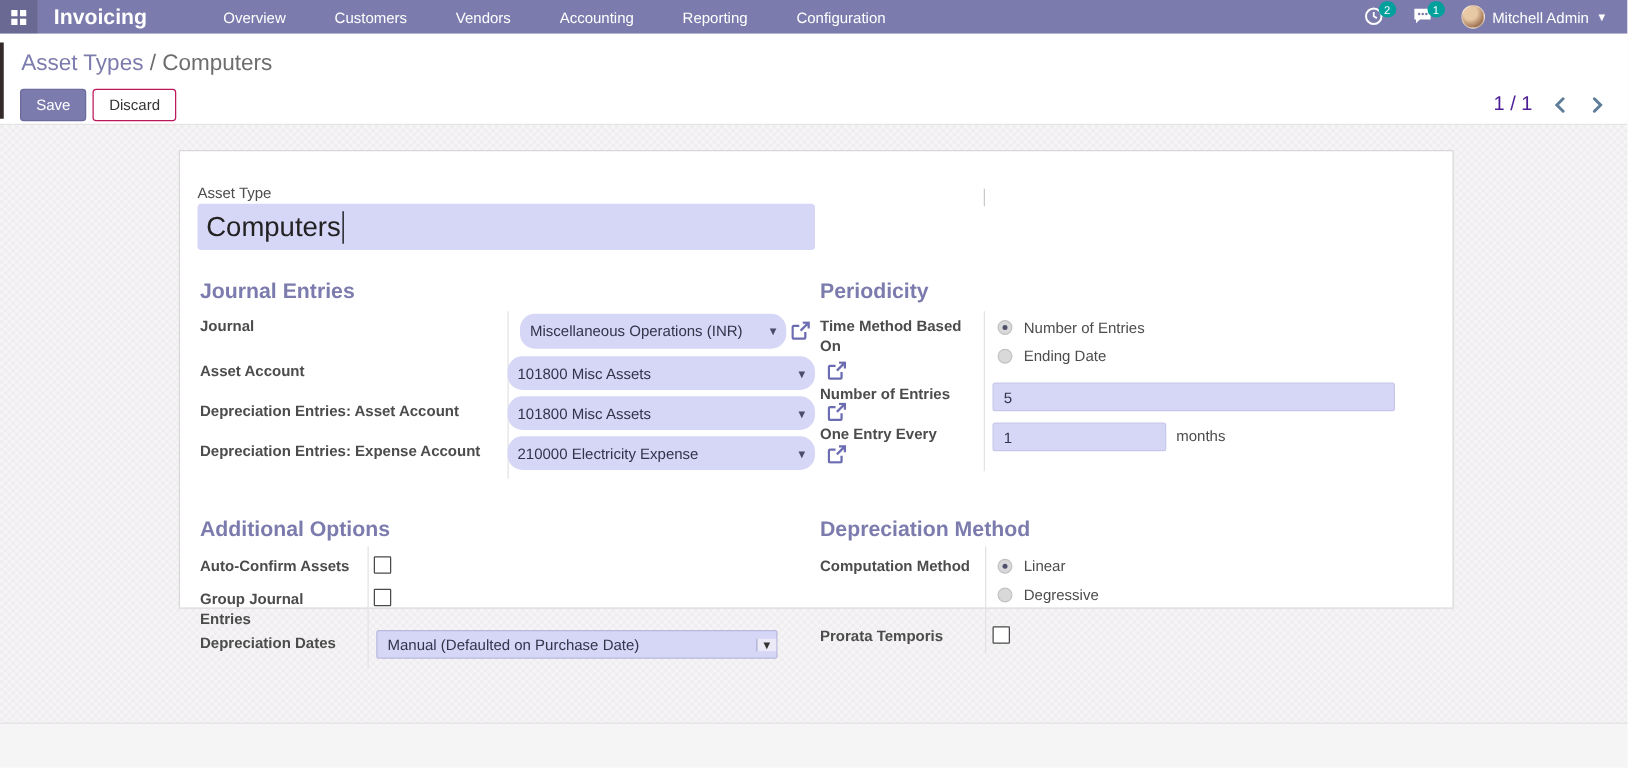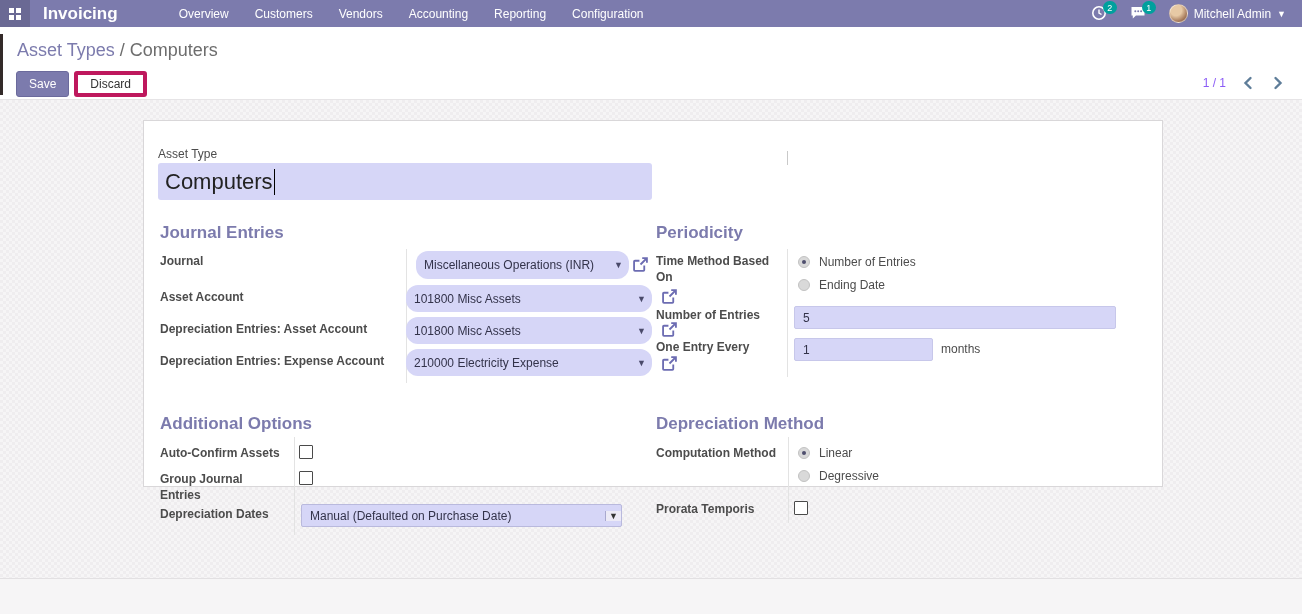--- a/index.html
+++ b/index.html
@@ -5,44 +5,44 @@
   * { margin:0; padding:0; box-sizing:border-box; }
   html,body { width:1302px; height:614px; overflow:hidden; background:#fff;
               font-family:"Liberation Sans", sans-serif; }
 
   
   .navbar { height:27px; background:#7c7bad; display:flex; align-items:center; position:relative; }
   .apps-btn { width:30px; height:27px; background:rgba(0,0,0,0.14); display:flex; align-items:center; justify-content:center; cursor:pointer; }
   .apps-grid { display:grid; grid-template-columns:5px 5px; grid-template-rows:5px 5px; gap:2px; }
   .apps-grid span { background:#fff; }
   .brand { color:#fff; font-size:17px; font-weight:bold; margin-left:13px; }
-  .nav-menu { display:flex; margin-left:48px; height:27px; }
+  .nav-menu { display:flex; margin-left:48px; height:27px;gap:13px; }
   .nav-item { color:#fff; font-size:12px; padding:0 13px; display:flex; align-items:center; cursor:pointer; }
   .nav-right { margin-left:auto; display:flex; align-items:center; gap:22px; padding-right:16px; }
   .nav-icon { position:relative; width:17px; height:17px; cursor:pointer; }
   .badge { position:absolute; top:-4px; right:-9px; min-width:14px; height:13px; border-radius:8px;
            background:#00a09d; color:#fff; font-size:9px; display:flex; align-items:center; justify-content:center; padding:0 3px; }
   .user-menu { display:flex; align-items:center; gap:6px; cursor:pointer; }
   .avatar { width:19px; height:19px; border-radius:50%;
             background:radial-gradient(circle at 35% 30%, #e7c9a5 0 35%, #a5795a 70%, #6f4f39 100%); border:1px solid rgba(255,255,255,.5); }
   .user-name { color:#fff; font-size:12px; }
   .user-caret { color:#fff; font-size:9px; }
 
   
   .control-panel { height:73px; background:#fff; position:relative; border-bottom:1px solid #e6e4e6; }
   .breadcrumb { position:absolute; left:17px; top:13px; font-size:18px; }
   .bc-parent { color:#7c7bad; cursor:pointer; }
   .bc-sep, .bc-current { color:#6d6d6d; }
   .cp-buttons { position:absolute; left:16px; top:44px; display:flex; gap:5px; }
   .btn { height:26px; font-size:12px; padding:0 12px; border-radius:3px; cursor:pointer;
          display:flex; align-items:center; font-family:"Liberation Sans",sans-serif; }
   .btn-save { background:#7c7bad; border:1px solid #6b6a9c; color:#fff; }
-  .btn-discard { background:#fff; border:4px solid #be185d; color:#333; }
+  .btn-discard { background:#fff; border:1px solid #be185d; color:#333; }
   .pager { position:absolute; right:16px; top:48px; display:flex; align-items:center; gap:14px; }
-  .pager-count { font-size:12px; color:#8b5cf6; }
+  .pager-count { font-size:16px; color:#4c1d95; }
   .pager-arrow { width:16px; height:16px; cursor:pointer; color:#5e7d99; }
 
   
   .content { height:514px; position:relative;
      background-color:#efedef;
      background-image:
        linear-gradient(45deg, rgba(255,255,255,.45) 25%, transparent 25%, transparent 75%, rgba(255,255,255,.45) 75%),
        linear-gradient(45deg, rgba(255,255,255,.45) 25%, transparent 25%, transparent 75%, rgba(255,255,255,.45) 75%);
      background-size:6px 6px; background-position:0 0, 3px 3px; }
   .footer-strip { position:absolute; left:0; bottom:0; width:100%; height:36px;

